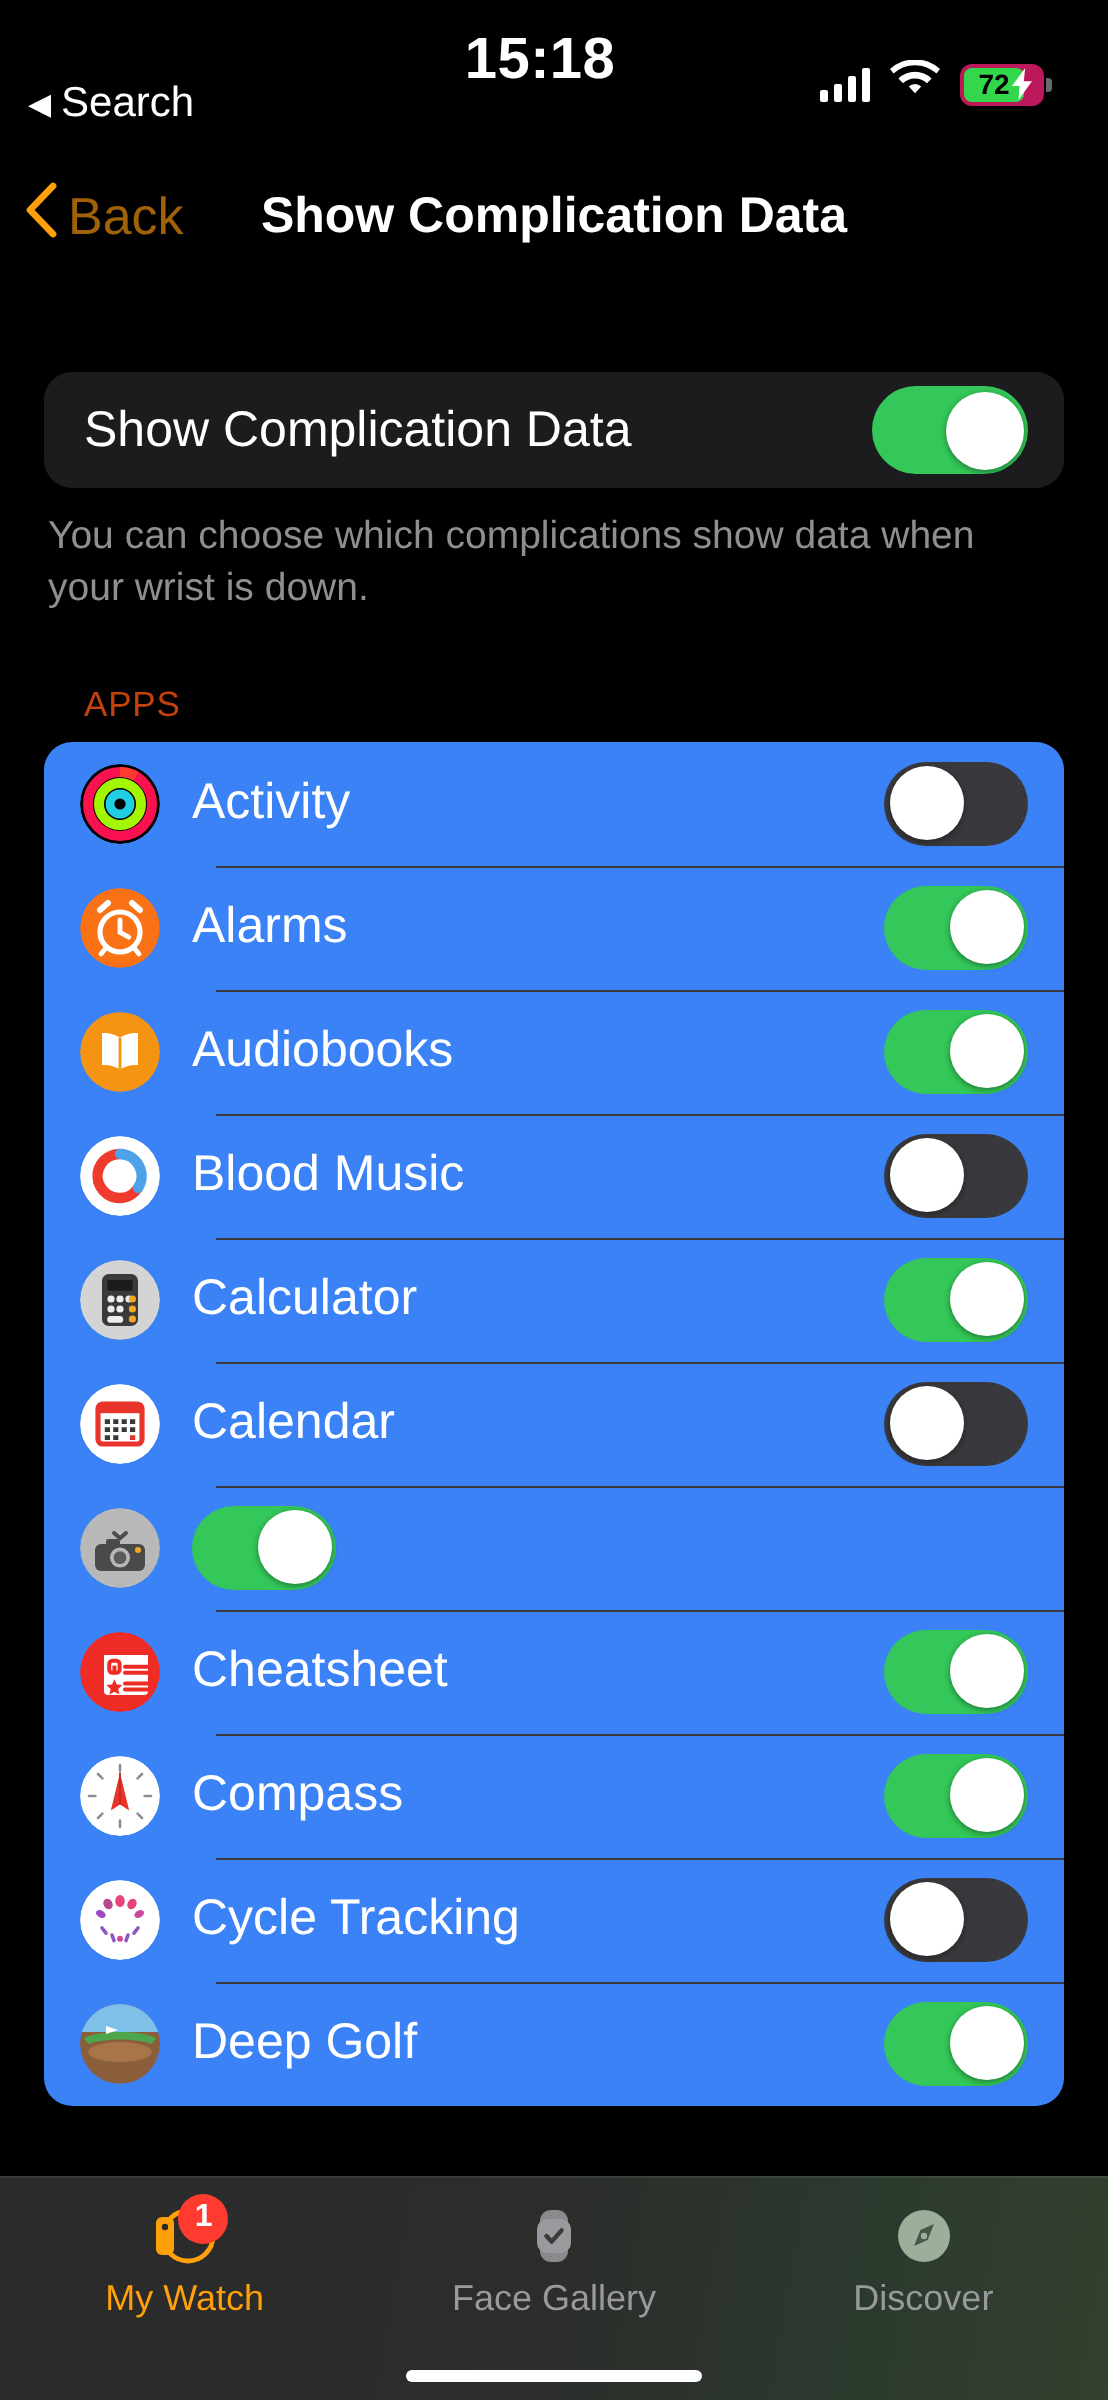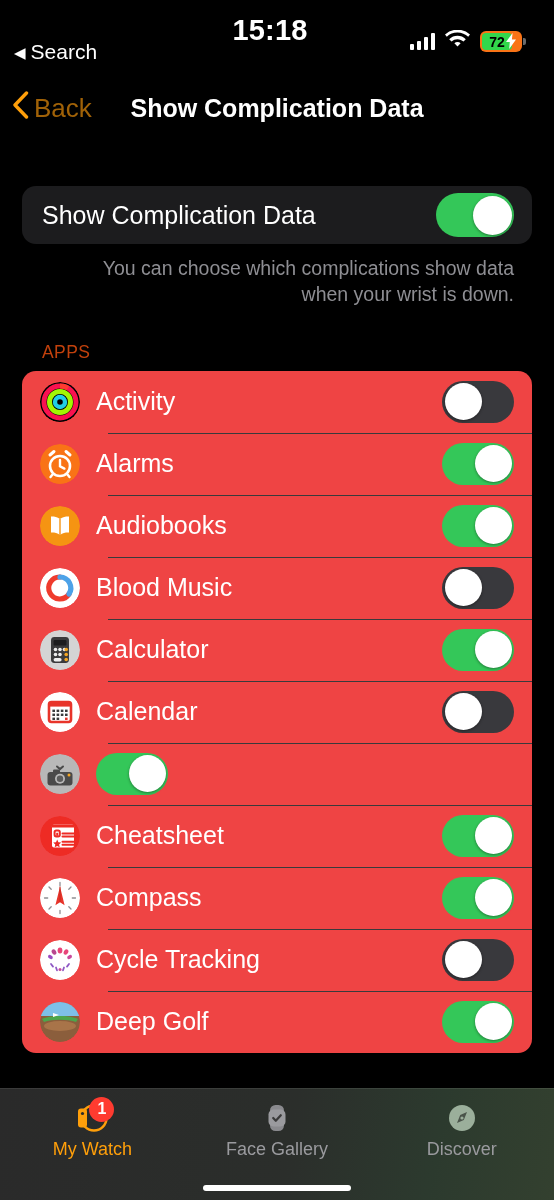--- a/index.html
+++ b/index.html
@@ -29,21 +29,21 @@
     display:flex; align-items:center; gap:10px;
   }
   .cell { display:flex; align-items:flex-end; gap:2.5px; height:17px; }
   .cell i { display:block; width:4.5px; background:#fff; border-radius:1px; }
   .cell i:nth-child(1){ height:6px; }
   .cell i:nth-child(2){ height:9px; }
   .cell i:nth-child(3){ height:13px; }
   .cell i:nth-child(4){ height:17px; }
   .batt {
     position:relative; width:42px; height:21px;
-    border-radius:6px; background:#f97316; display:flex; align-items:center;
+    border-radius:6px; background:#be185d; display:flex; align-items:center;
   }
   .batt::after {
     content:""; position:absolute; right:-4px; top:7px;
     width:3px; height:7px; border-radius:0 2px 2px 0; background:#6a6a6a;
   }
   .batt-fill {
     position:absolute; left:2px; top:2px; bottom:2px; width:30px;
     background:#32D74B; border-radius:4px;
   }
   .batt-num {
@@ -78,30 +78,30 @@
     background:#1C1C1E; border-radius:14px;
     overflow:hidden;
   }
   .toprow {
     display:flex; align-items:center; height:58px;
     padding:0 18px 0 20px;
   }
   .toprow-label { flex:1; color:#fff; font-size:25px; }
 
   .footnote {
-    margin:12px 40px 0 58px;
-    color:#8E8E93; font-size:19.5px; line-height:1.33;text-align:right;
+    margin:12px 40px 0 24px;
+    color:#8E8E93; font-size:19.5px; line-height:1.33;
   }
   .section-head {
     margin:34px 14px 8px 42px;
     color:#c2410c; font-size:17.5px; letter-spacing:.4px;
   }
 
   .list {
-    margin:0 22px; background:#ef4444;
+    margin:0 22px; background:#3b82f6;
     border-radius:14px; overflow:hidden;
   }
   .row {
     position:relative; display:flex; align-items:center;
     height:62px; padding:0 18px 0 18px;
   }
   .row + .row::before {
     content:""; position:absolute; left:86px; right:0; top:0;
     height:1px; background:#3A3A3C;
   }

